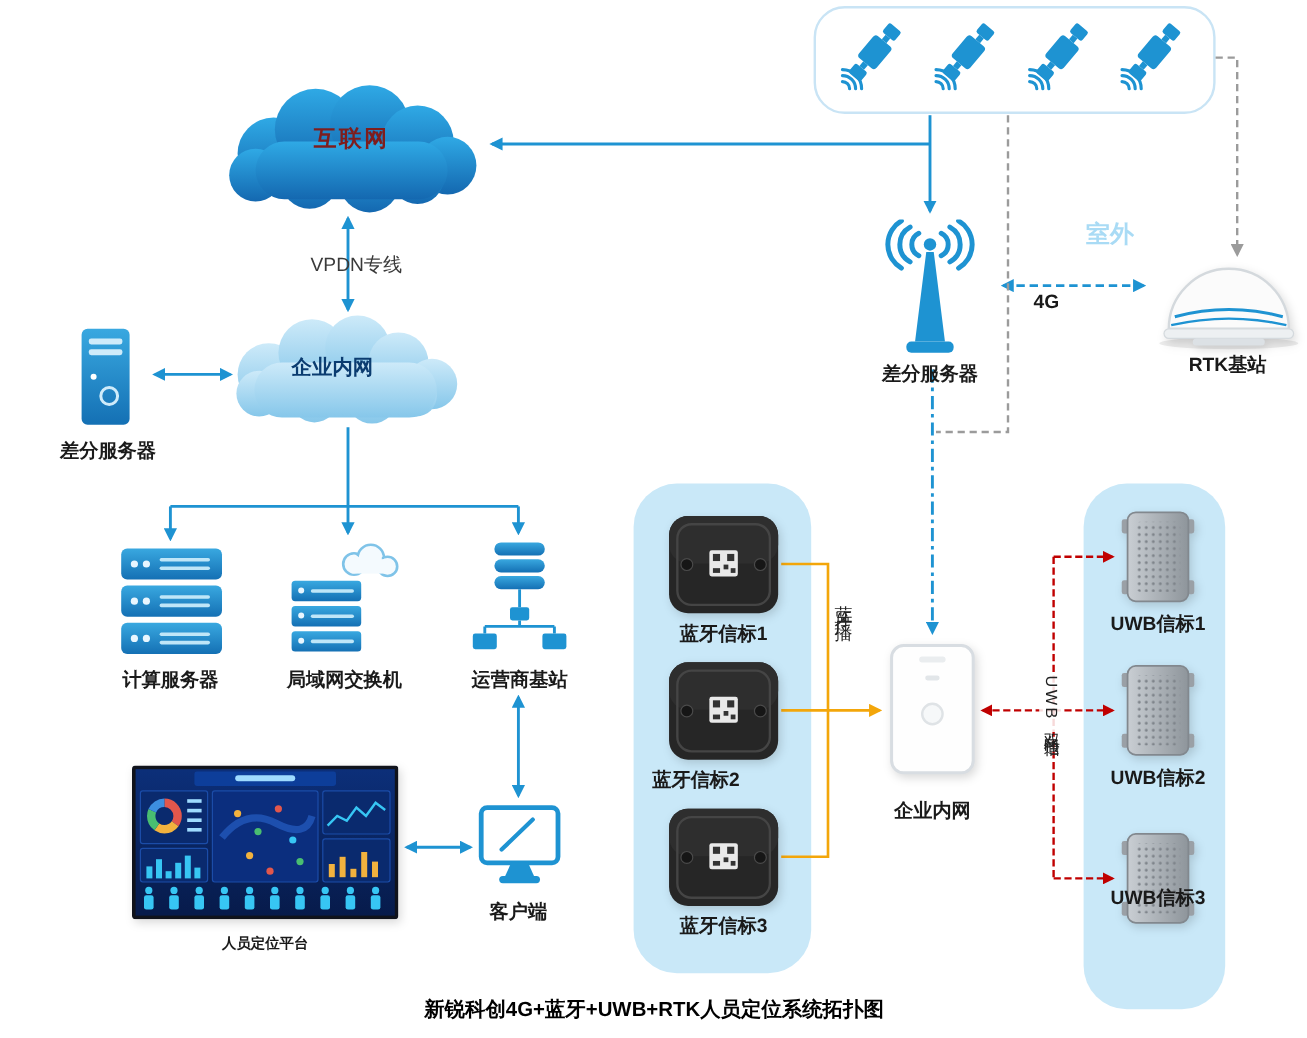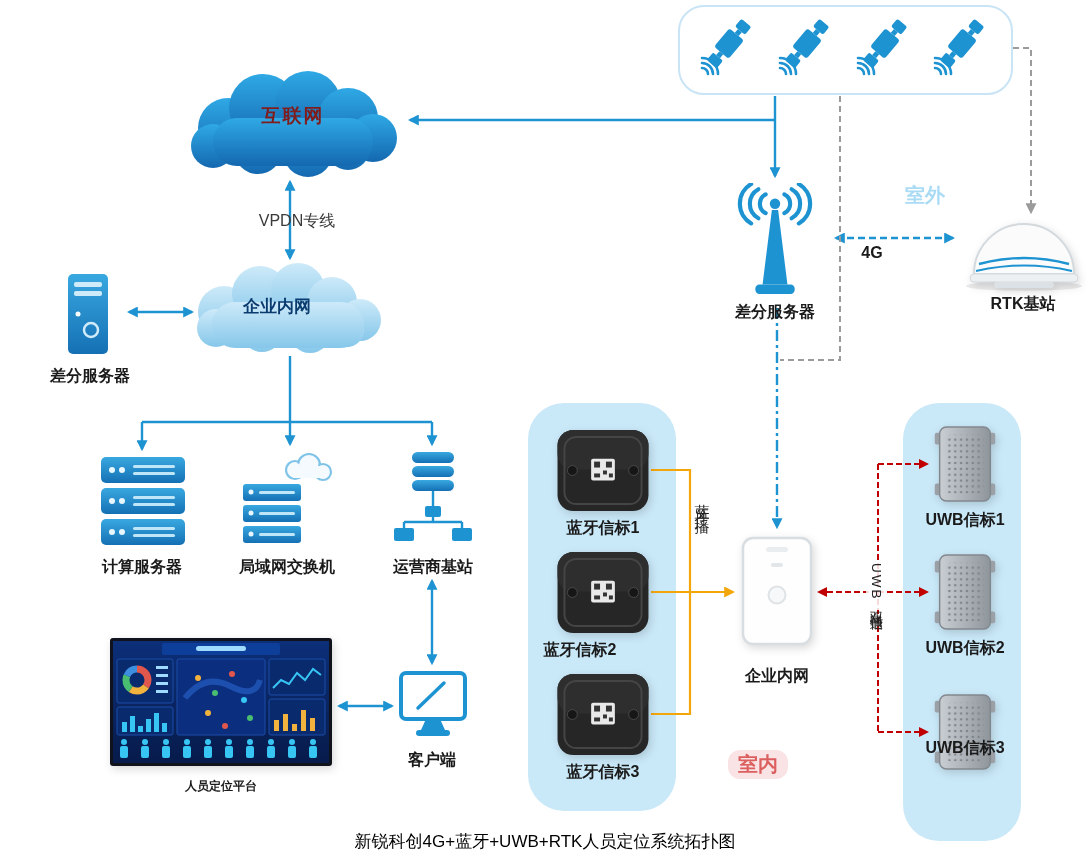--- a/index.html
+++ b/index.html
@@ -19,21 +19,21 @@
   .vtext{position:absolute;writing-mode:vertical-rl;text-orientation:mixed;
       white-space:nowrap;color:#222}
   .vtext.bt{font-size:15px;letter-spacing:5px}
   .vtext.uwb{font-size:13.5px;letter-spacing:2px;background:rgba(255,255,255,.85);padding:1px}
   .panel{position:absolute;background:var(--panel-blue,#C9E8F8);border-radius:36px}
   .satbox{position:absolute;background:#fff;border:2px solid var(--box-border-blue,#C9E4F5);
       border-radius:26px}
   .overlay{position:absolute;left:0;top:0;width:1089px;height:865px;pointer-events:none;z-index:5}
   .icon{position:absolute;z-index:6}
   .txt{z-index:7}
-  .caption{position:absolute;transform:translateX(-50%);font-size:17px;font-weight:400;color:#000;white-space:nowrap}
+  .caption{position:absolute;transform:translateX(-50%);font-size:17px;font-weight:700;color:#000;white-space:nowrap}
   .shadowed{filter:drop-shadow(2px 3px 4px rgba(0,0,0,.15))}
 </style>
 </head>
 <body>
 
 <div class="stage">
 
   <svg width="0" height="0" style="position:absolute">
     <defs>
       <linearGradient id="g-blue-v" x1="0" y1="0" x2="0" y2="1">
@@ -439,17 +439,16 @@
       <rect x="55" y="8" width="7" height="12" rx="2" fill="#9AA0A6"></rect>
     <rect x="0" y="60" width="7" height="12" rx="2" fill="#9AA0A6"></rect>
       <rect x="55" y="60" width="7" height="12" rx="2" fill="#9AA0A6"></rect>
     <rect x="5" y="2" width="52" height="76" rx="7" fill="url(#g-uwb)" stroke="#82888E" stroke-width="1.5"></rect>
     <rect x="12" y="10" width="38" height="60" rx="4" fill="url(#p-holes)"></rect>
   </svg>
   <div class="lbl txt" style="left:965px;top:738px">UWB信标3</div>
 
   <div class="vtext uwb txt" style="left:866px;top:562px">UWB双向通信</div>
 
-  <div class="zone indoor txt" style="left:758px;top:750px">室内</div>
 
   <div class="caption txt" style="left:545px;top:830px">新锐科创4G+蓝牙+UWB+RTK人员定位系统拓扑图</div>
 
 </div>
 
 </body></html>

